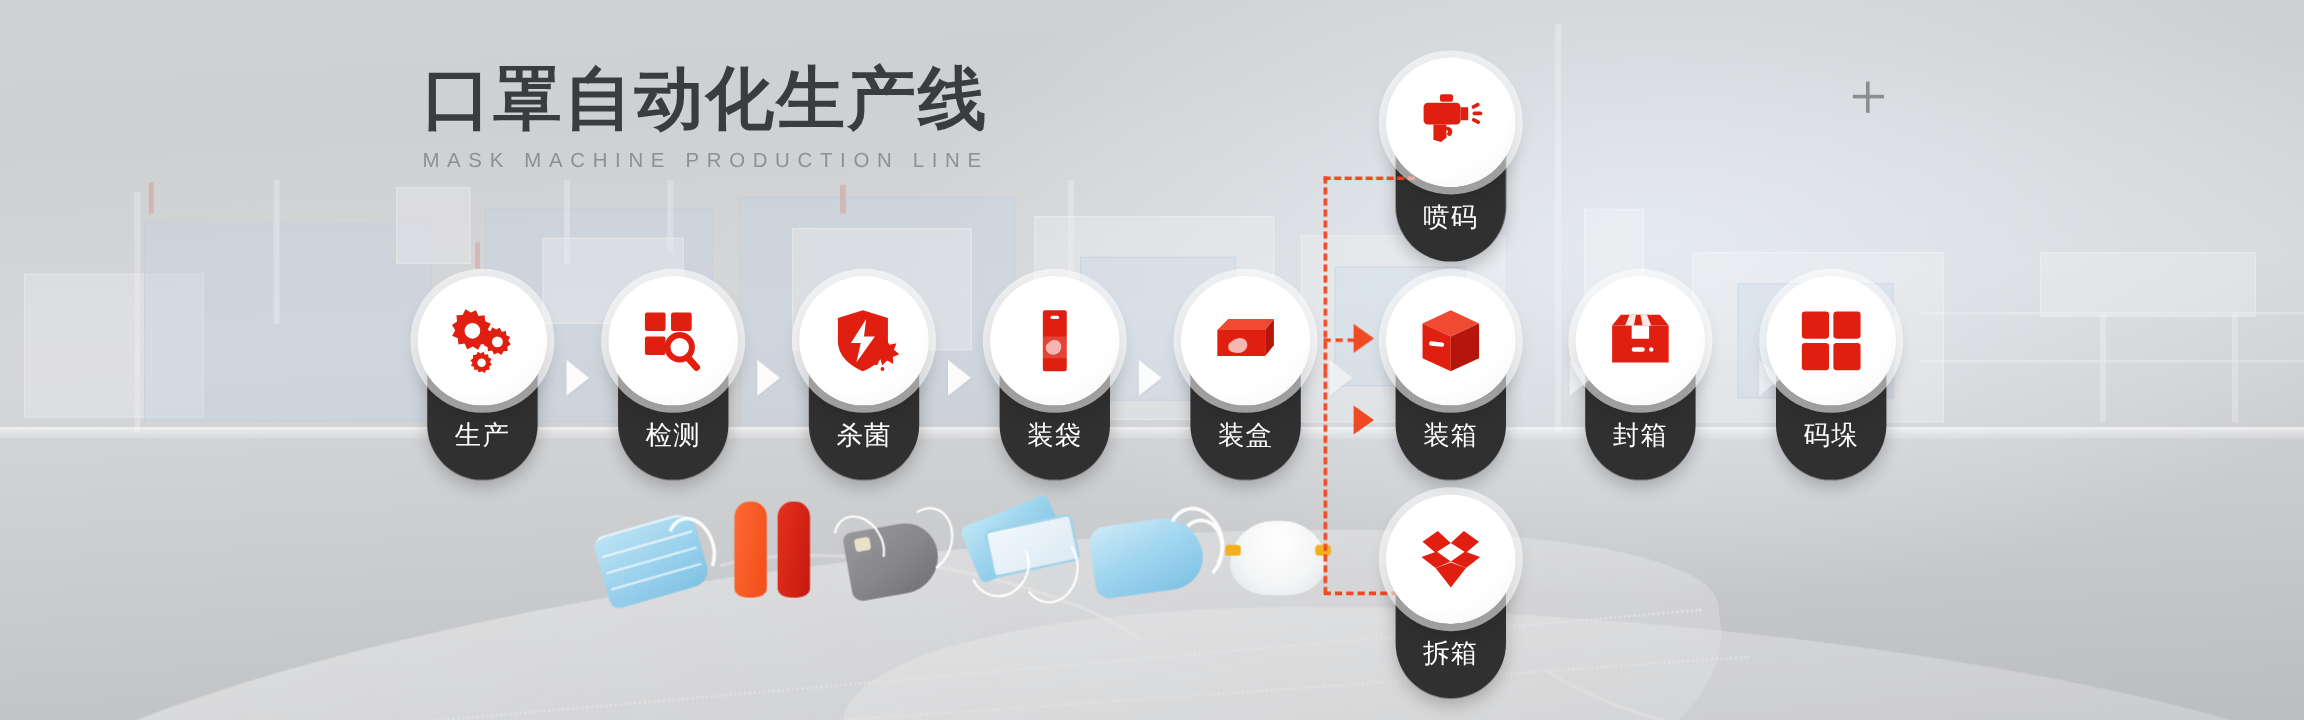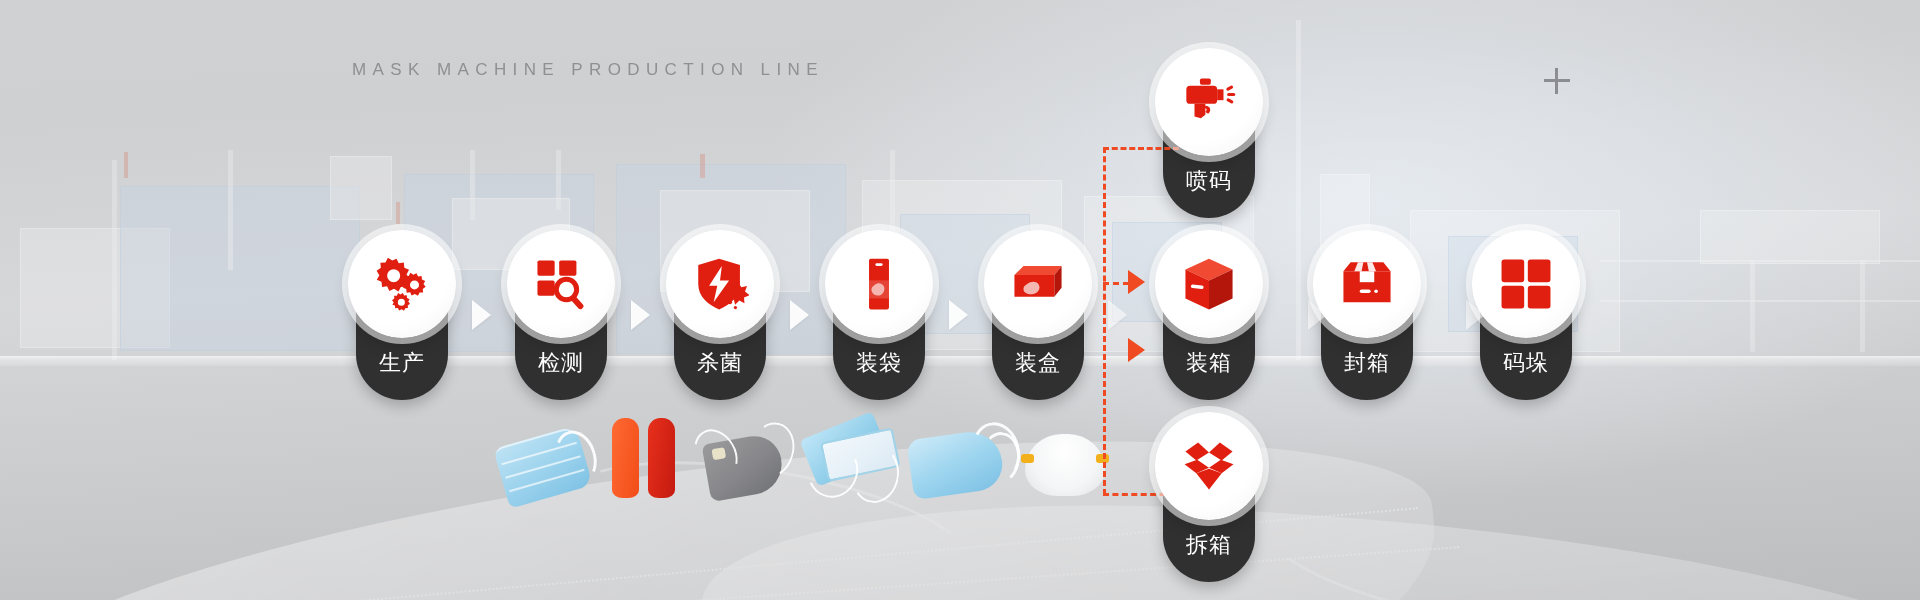--- a/index.html
+++ b/index.html
@@ -277,20 +277,21 @@
   <div class="mask-wm">
     <div class="wm-body"></div>
     <div class="wm-body2"></div>
     <div class="wm-pleat" style="left:300px; top:556px; width:1120px; transform:rotate(-5deg);"></div>
     <div class="wm-pleat" style="left:320px; top:586px; width:1140px; transform:rotate(-4deg);"></div>
     <div class="wm-strap" style="left:560px; top:470px; width:420px; height:130px; transform:rotate(10deg);"></div>
     <div class="wm-strap" style="left:1260px; top:500px; width:420px; height:120px; transform:rotate(-170deg);"></div>
   </div>
 
   <div class="heading">
+    <div class="title">口罩自动化生产线</div>
     <div class="subtitle">MASK MACHINE PRODUCTION LINE</div>
   </div>
 
   <div class="tri" style="left:472px;  top:300px;"></div>
   <div class="tri" style="left:631px;  top:300px;"></div>
   <div class="tri" style="left:790px;  top:300px;"></div>
   <div class="tri" style="left:949px;  top:300px;"></div>
   <div class="tri dim" style="left:1108px; top:300px;"></div>
   <div class="tri dim" style="left:1308px; top:300px;"></div>
   <div class="tri dim" style="left:1466px; top:300px;"></div>

